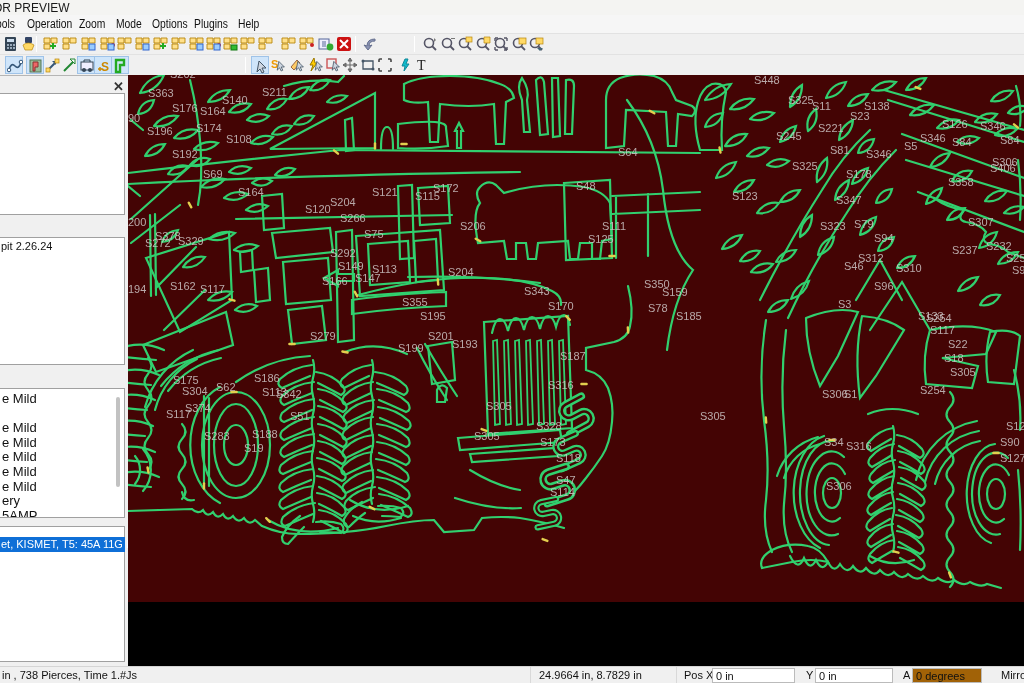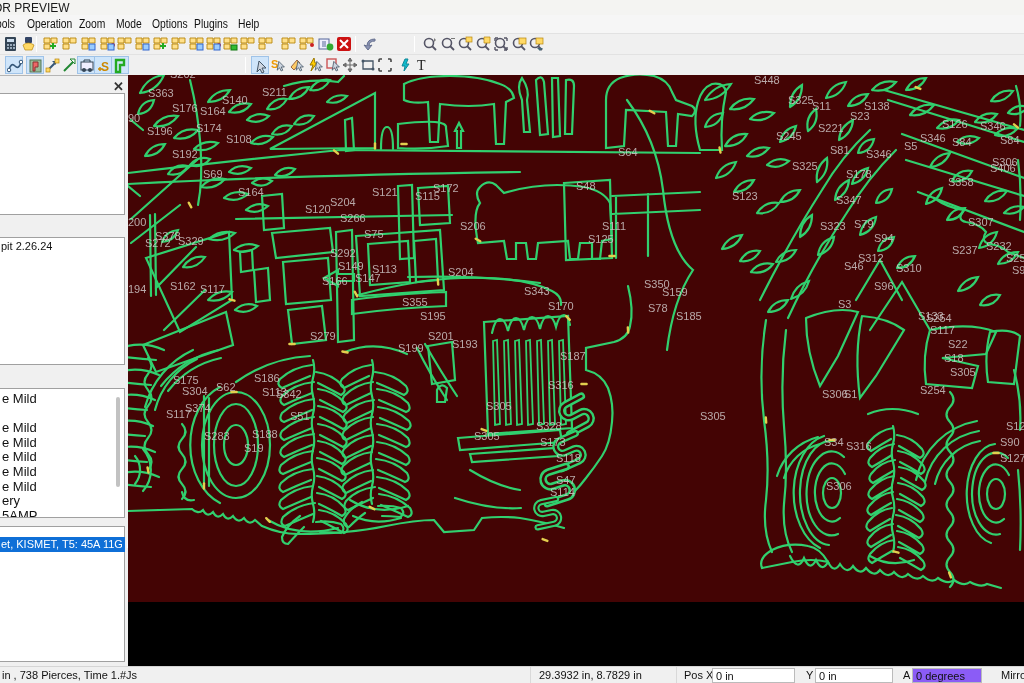--- a/index.html
+++ b/index.html
@@ -653,21 +653,21 @@
 <text x="1006" y="430">S12</text>
 <text x="1000" y="446">S90</text>
 <text x="1000" y="462">S127</text>
 <text x="700" y="420">S305</text>
 </g>
 </svg>
 
 <div class="abs" style="left:0;top:666px;width:1024px;height:17px;background:#f0f0f0;border-top:1px solid #d5d5d5;font-size:11px;color:#111">
   <span class="abs" style="left:2px;top:2px;white-space:nowrap">in , 738 Pierces, Time 1.#Js</span>
   <div class="abs" style="left:530px;top:0;width:1px;height:17px;background:#d9d9d9"></div>
-  <span class="abs" style="left:539px;top:2px">29.3932 in, 8.7829 in</span>
+  <span class="abs" style="left:539px;top:2px">24.9664 in, 8.7829 in</span>
   <div class="abs" style="left:676px;top:0;width:1px;height:17px;background:#d9d9d9"></div>
   <span class="abs" style="left:684px;top:2px">Pos X</span>
   <div class="abs" style="left:712px;top:1px;width:83px;height:15px;background:#fff;border:1px solid #bbb;font-size:11px;padding:1px 0 0 3px">0 in</div>
   <span class="abs" style="left:806px;top:2px">Y</span>
   <div class="abs" style="left:815px;top:1px;width:78px;height:15px;background:#fff;border:1px solid #bbb;padding:1px 0 0 3px">0 in</div>
   <span class="abs" style="left:903px;top:2px">A</span>
-  <div class="abs" style="left:912px;top:1px;width:70px;height:15px;background:#8b5cf6;border:1px solid #bbb;padding:1px 16px 0 3px">0 degrees</div>
+  <div class="abs" style="left:912px;top:1px;width:70px;height:15px;background:#a16207;border:1px solid #bbb;padding:1px 16px 0 3px">0 degrees</div>
   <span class="abs" style="left:1001px;top:2px">Mirro</span>
 </div>
 </body></html>

